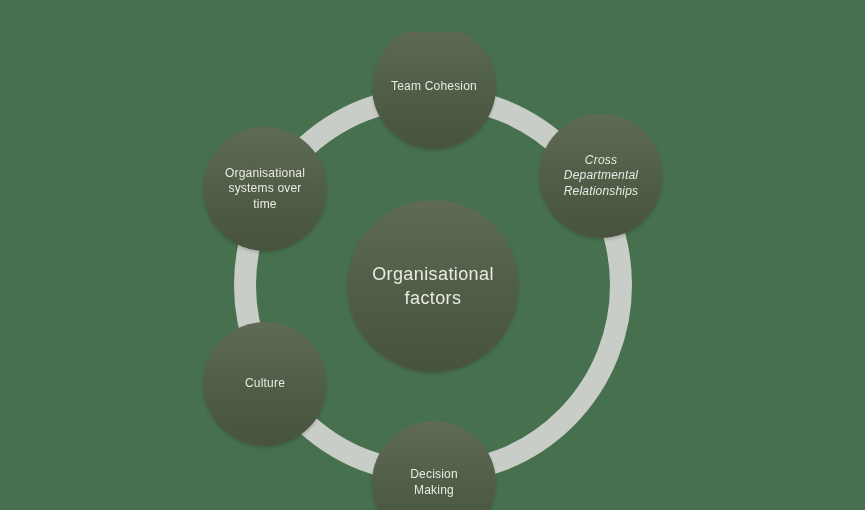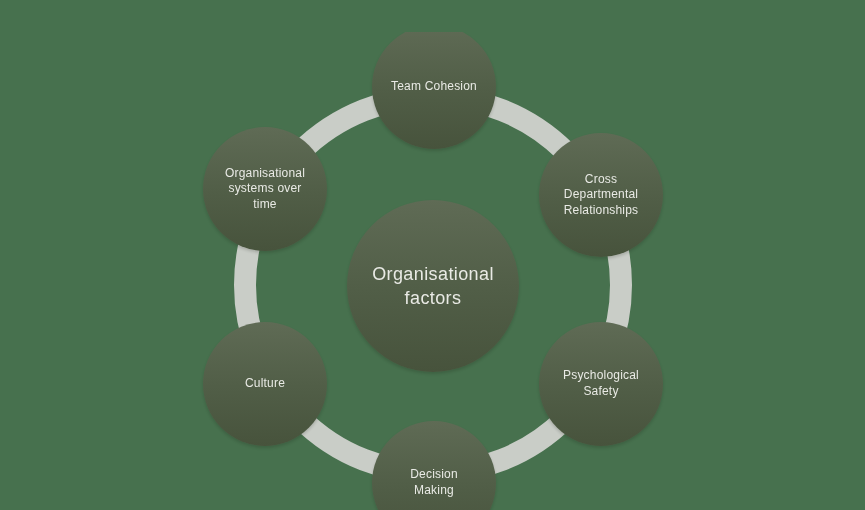--- a/index.html
+++ b/index.html
@@ -65,21 +65,21 @@
     top: 168px;
     font-size: 18px;
   }
   .node--center .label { line-height: 1.35; letter-spacing: 0.4px; }
   .node--satellite {
     width: 124px;
     height: 124px;
     font-size: 12px;
   }
   .pos-top          { left: 372px; top:  -7px; }
-  .pos-top-right    { left: 539px; top:  101px; }
+  .pos-top-right    { left: 539px; top:  82px; font-style: italic; }
   .pos-bottom-right { left: 539px; top: 290px; }
   .pos-bottom       { left: 372px; top: 389px; }
   .pos-bottom-left  { left: 203px; top: 290px; align-items: center; }
   .pos-top-left     { left: 203px; top:  95px; }
 </style>
 </head>
 <body>
 
 <div class="canvas">
 
@@ -90,24 +90,20 @@
   <div class="node node--satellite pos-top">
     <span class="label">Team Cohesion</span>
   </div>
 
   <div class="node node--satellite pos-top-right">
     <span class="label">Cross
 Departmental
 Relationships</span>
   </div>
 
-  <div class="node node--satellite pos-bottom-right">
-    <span class="label">Psychological
-Safety</span>
-  </div>
 
   <div class="node node--satellite pos-bottom">
     <span class="label">Decision
 Making</span>
   </div>
 
   <div class="node node--satellite pos-bottom-left">
     <span class="label">Culture</span>
   </div>
 

